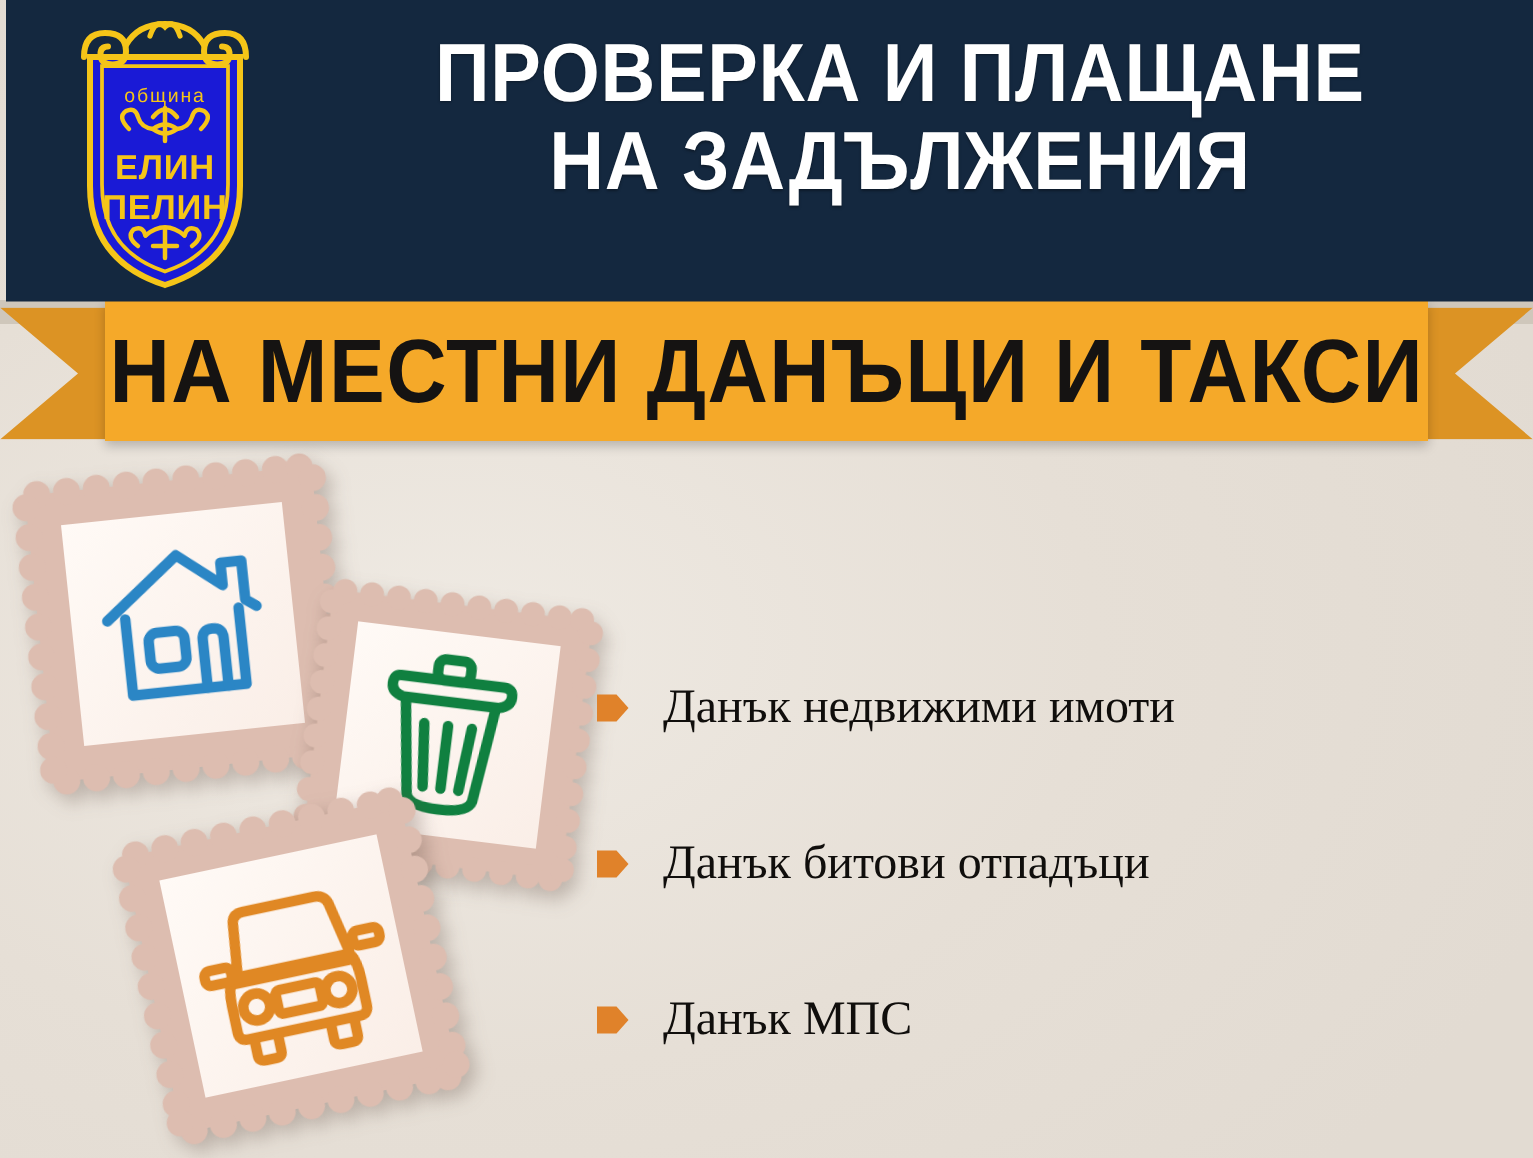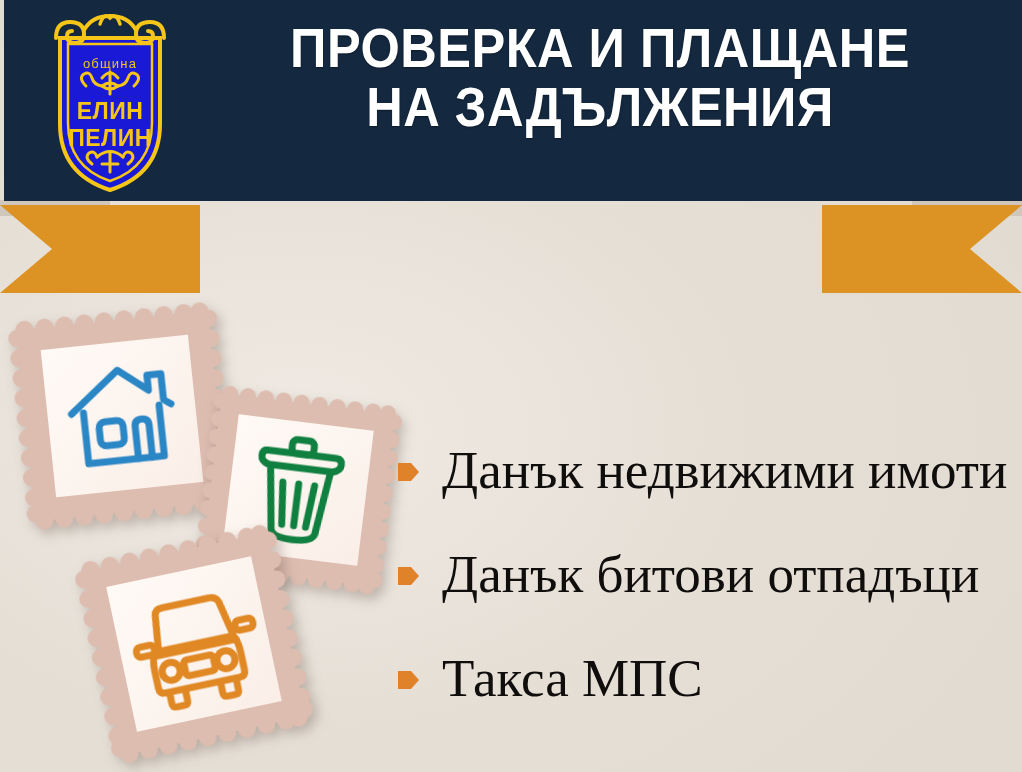--- a/index.html
+++ b/index.html
@@ -151,21 +151,21 @@
     flex: 0 0 auto;
     width: 22px;
     height: 24px;
     margin-right: 22px;
     margin-top: 4px;
   }
   .bullet svg { display: block; }
   .list-label {
     color: #100e0c;
     font-family: "Liberation Serif", "DejaVu Serif", serif;
-    font-size: 53px;
+    font-size: 32px;
     line-height: 1;
     white-space: nowrap;
   }
 </style>
 </head>
 <body>
 
 <div class="poster">
 
   <div class="header">
@@ -209,20 +209,23 @@
       <span class="ln">ПРОВЕРКА И ПЛАЩАНЕ</span>
       <span class="ln">НА ЗАДЪЛЖЕНИЯ</span>
     </div>
   </div>
 
   <div class="ribbon-wrap">
     <div class="ribbon-fold left"></div>
     <div class="ribbon-fold right"></div>
     <div class="ribbon-tail left"></div>
     <div class="ribbon-tail right"></div>
+    <div class="ribbon-band">
+      <span class="ribbon-text">НА МЕСТНИ ДАНЪЦИ И ТАКСИ</span>
+    </div>
   </div>
 
   <div class="stamps">
 
     <div class="stamp stamp-house">
       <svg width="216" height="216" viewBox="0 0 216 216" xmlns="http://www.w3.org/2000/svg">
         <defs>
           <mask id="scallop-h">
             <rect x="0" y="0" width="216" height="216" fill="white"></rect>
           </mask>
@@ -441,18 +444,18 @@
       </span>
       <span class="list-label">Данък битови отпадъци</span>
     </div>
 
     <div class="list-item">
       <span class="bullet">
         <svg width="22" height="24" viewBox="0 0 22 24" xmlns="http://www.w3.org/2000/svg">
           <path d="M0 3 L13 3 L21 12 L13 21 L0 21 Z" fill="#e0822a"></path>
         </svg>
       </span>
-      <span class="list-label">Такса МПС</span>
+      <span class="list-label">Данък МПС</span>
     </div>
 
   </div>
 
 </div>
 
 </body></html>

